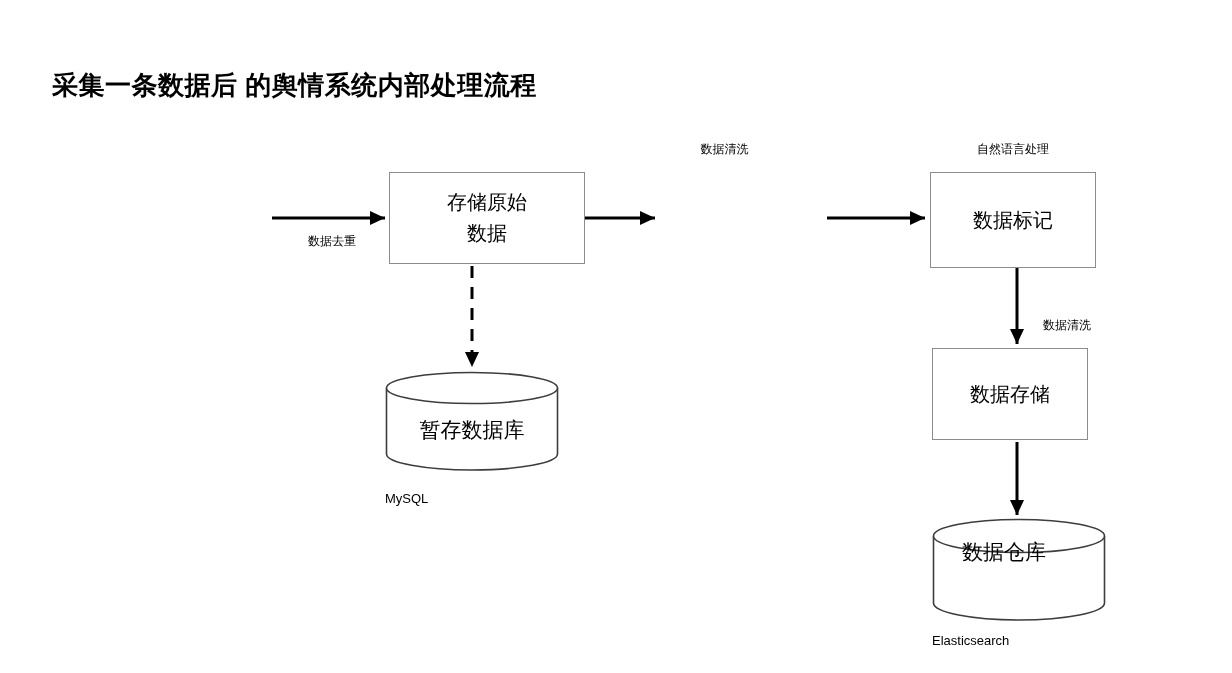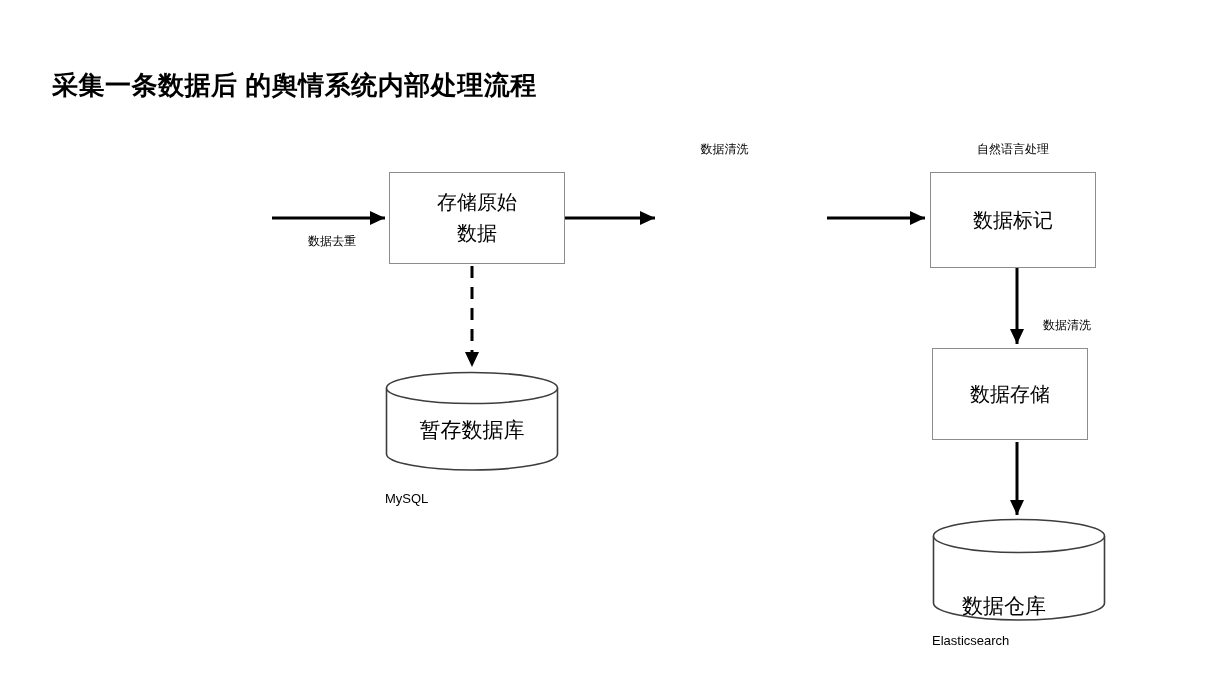--- a/index.html
+++ b/index.html
@@ -70,21 +70,21 @@
     </defs>
     <line class="arrow" x1="272" y1="218" x2="385" y2="218" marker-end="url(#ah)"></line>
     <line class="arrow" x1="557" y1="218" x2="655" y2="218" marker-end="url(#ah)"></line>
     <line class="arrow" x1="827" y1="218" x2="925" y2="218" marker-end="url(#ah)"></line>
     <line class="arrow dashed" x1="472" y1="266" x2="472" y2="367" marker-end="url(#ah)"></line>
     <line class="arrow" x1="1017" y1="266" x2="1017" y2="344" marker-end="url(#ah)"></line>
     <line class="arrow" x1="1017" y1="442" x2="1017" y2="515" marker-end="url(#ah)"></line>
   </svg>
 
 
-  <div class="box" style="left:389px;top:172px;width:176px;height:92px">
+  <div class="box" style="left:389px;top:172px;width:196px;height:92px">
     <span>
       <span style="display:block">存储原始</span>
       <span style="display:block">数据</span>
     </span>
   </div>
 
 
   <div class="box" style="left:930px;top:172px;width:166px;height:96px">
     <span>数据标记</span>
   </div>
@@ -97,21 +97,21 @@
     <path class="wall" d="M1.5,17 L1.5,83 A85.5,16 0 0 0 172.5,83 L172.5,17"></path>
     <ellipse class="wall" cx="87" cy="17" rx="85.5" ry="15.5"></ellipse>
   </svg>
   <div class="cyl-label" style="left:385px;top:398px;width:174px;height:64px">暂存数据库</div>
   <div class="caption" style="left:385px;top:491px;width:174px">MySQL</div>
 
   <svg class="cyl-shape" style="left:932px;top:518px" width="174" height="104">
     <path class="wall" d="M1.5,18 L1.5,85 A85.5,17 0 0 0 172.5,85 L172.5,18"></path>
     <ellipse class="wall" cx="87" cy="18" rx="85.5" ry="16.5"></ellipse>
   </svg>
-  <div class="cyl-label" style="left:932px;top:576px;width:144px;height:60px">数据仓库</div>
+  <div class="cyl-label" style="left:932px;top:522px;width:144px;height:60px">数据仓库</div>
   <div class="caption" style="left:932px;top:633px;width:174px">Elasticsearch</div>
 
   <div class="ann centered" style="left:642px;top:141px;width:165px">数据清洗</div>
   <div class="ann centered" style="left:930px;top:141px;width:166px">自然语言处理</div>
 
   <div class="ann centered" style="left:277px;top:233px;width:110px">数据去重</div>
   <div class="ann" style="left:1043px;top:317px">数据清洗</div>
 
 </div>
 

